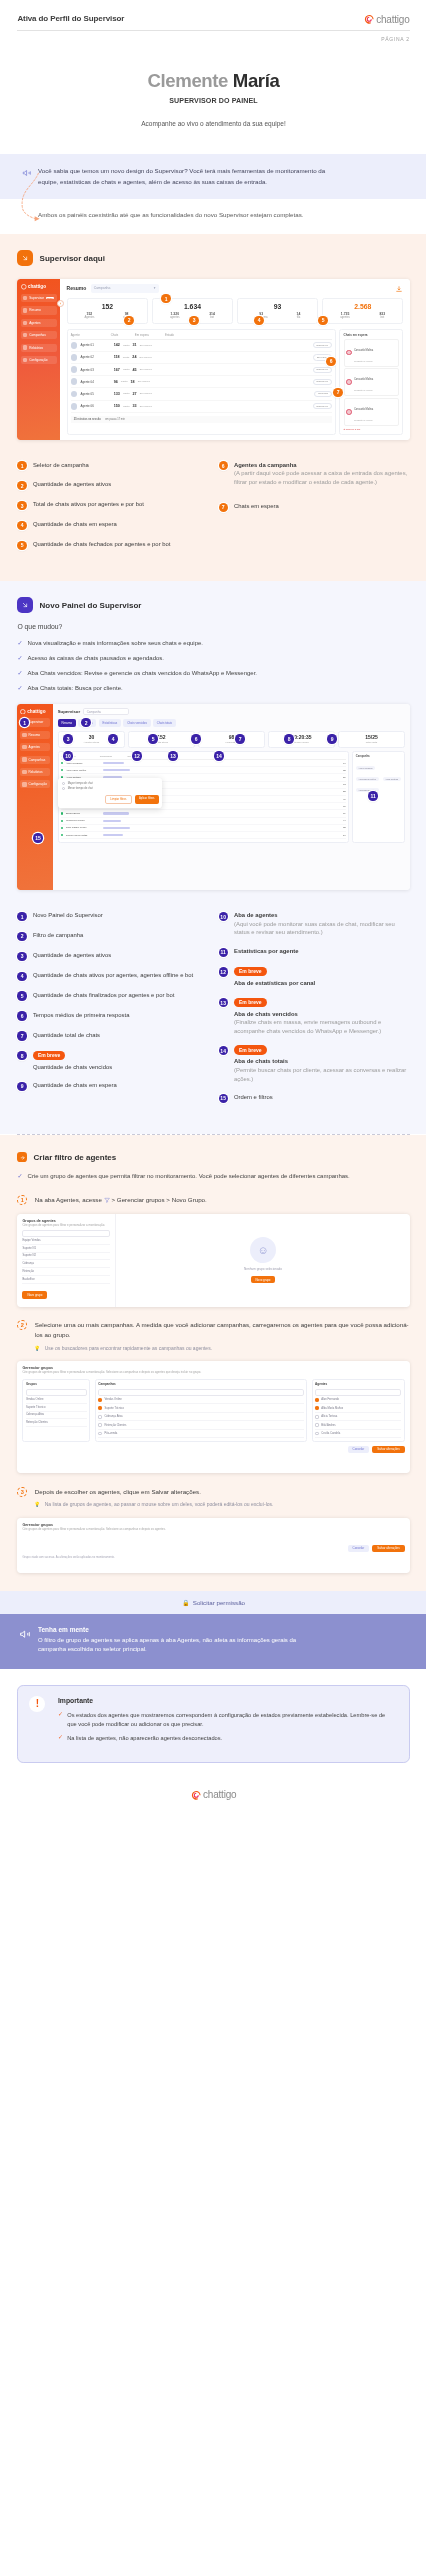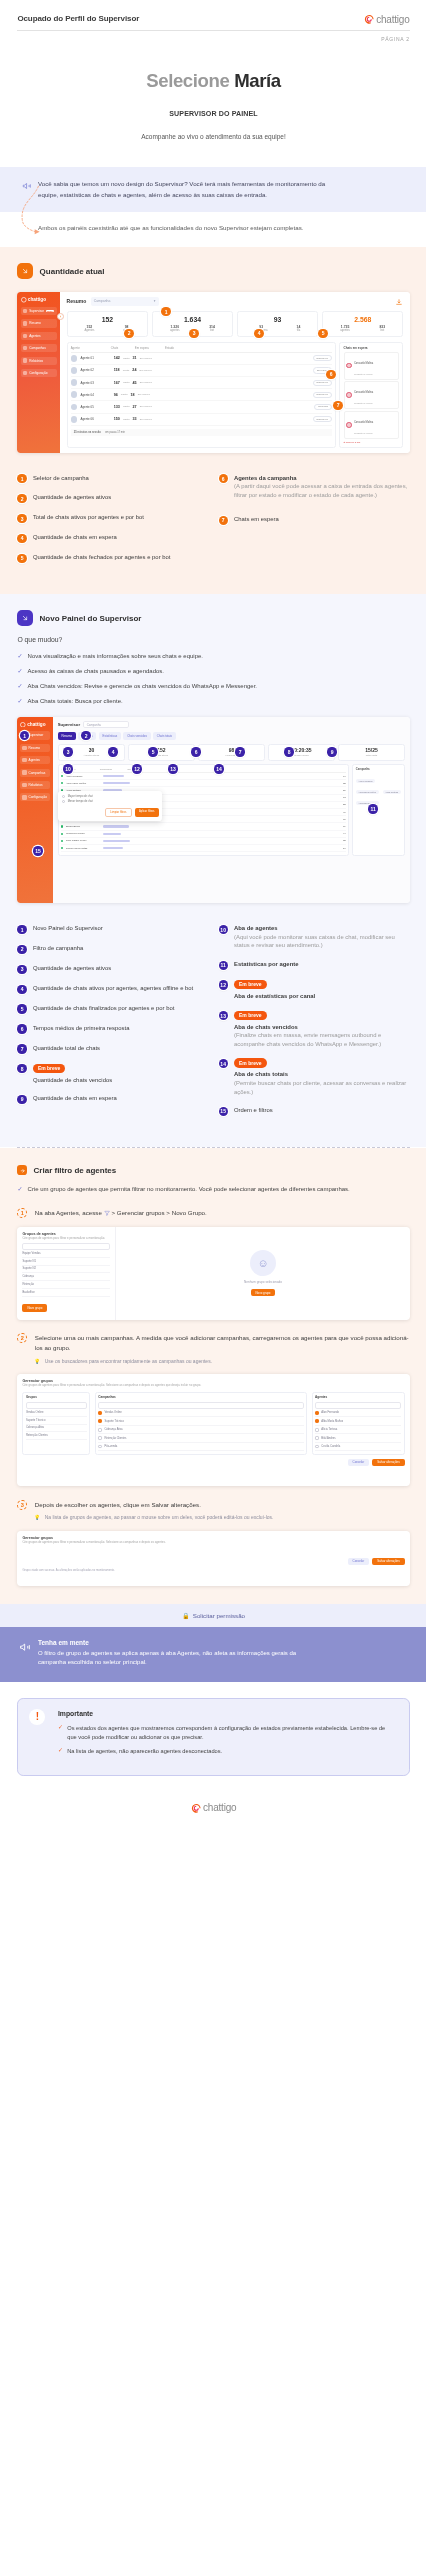--- a/index.html
+++ b/index.html
@@ -35,21 +35,21 @@
     letter-spacing: 0.7px;
     color: #a0a0a0;
   }
 
   
   .hero { text-align: center; padding: 28.5px 0 0 0; }
   .hero h1 { font-size: 18.6px; font-weight: bold; letter-spacing: -0.4px; }
   .hero h1 .light { color: #9a9a9a; }
   .hero h1 .dark  { color: #2f2f2f; }
   .hero h2 {
-    margin-top: 18px;
+    margin-top: 5px;
     font-size: 7.1px;
     font-weight: bold;
     color: #3a3a3a;
     letter-spacing: 0.1px;
   }
   .hero p {
     margin-top: 15px;
     font-size: 6.5px;
     color: #555;
   }
@@ -306,38 +306,38 @@
   .imp-list .ct { font-size:5.7px; line-height:1.55; color:#434343; }
 
   
   .doc-footer { text-align:center; padding: 26px 0 0 0; }
   .doc-footer .brand { justify-content:center; }
 </style>
 </head>
 <body>
 
 <div class="doc-header">
-  <div class="title">Ocupado do Perfil do Supervisor</div>
+  <div class="title">Ativa do Perfil do Supervisor</div>
   <div class="brand">
     <span class="brand-mark">
       <svg viewBox="0 0 24 24" width="10.5" height="10.5">
           <path d="M12 2a10 10 0 1 0 4 19.2l-1-2.6A7.4 7.4 0 1 1 19.4 12h2.5A10 10 0 0 0 12 2z" fill="#f4560e"></path>
           <path d="M12 6.2A5.8 5.8 0 1 0 17.8 12h-2.4A3.4 3.4 0 1 1 12 8.6z" fill="#ef2b5a"></path>
           <path d="M11 17l-2.4 3.6 4.2-1.1z" fill="#f4560e"></path>
         </svg>
     </span>
     <span class="brand-word">chattigo</span>
   </div>
 </div>
 <div class="hr-thin"></div>
 <div class="page-num">PÁGINA 2</div>
 
 <div class="hero">
   <h1>
-    <span class="light">Selecione</span>
+    <span class="light">Clemente</span>
     <span class="dark">María</span>
   </h1>
   <h2>SUPERVISOR DO PAINEL</h2>
   <p>Acompanhe ao vivo o atendimento da sua equipe!</p>
 </div>
 
 <div class="band-lavender">
   <span class="megaphone">
     <svg viewBox="0 0 24 24" width="10" height="10" fill="none" stroke="#7b82d6" stroke-width="1.8">
         <path d="M3 10v4h3l5 4V6L6 10H3z"></path>
@@ -356,21 +356,21 @@
   <p>Ambos os painéis coexistirão até que as funcionalidades do novo Supervisor estejam completas.</p>
 </div>
 
 <div class="band-peach">
   <div class="sec-head">
     <span class="sec-badge orange">
       <svg viewBox="0 0 24 24" width="8" height="8" fill="none" stroke="#fff" stroke-width="2" stroke-linecap="round" stroke-linejoin="round">
           <path d="M7 7l10 10M17 9v8H9"></path>
         </svg>
     </span>
-    <span class="sec-title">Quantidade atual</span>
+    <span class="sec-title">Supervisor daqui</span>
   </div>
 
   <div class="shot shot-old">
     <div class="side">
       <div class="side-logo">
         <span class="m">
           <svg viewBox="0 0 24 24" width="5.6" height="5.6">
               <circle cx="12" cy="12" r="10" fill="none" stroke="#fff" stroke-width="3"></circle>
             </svg>
         </span>

